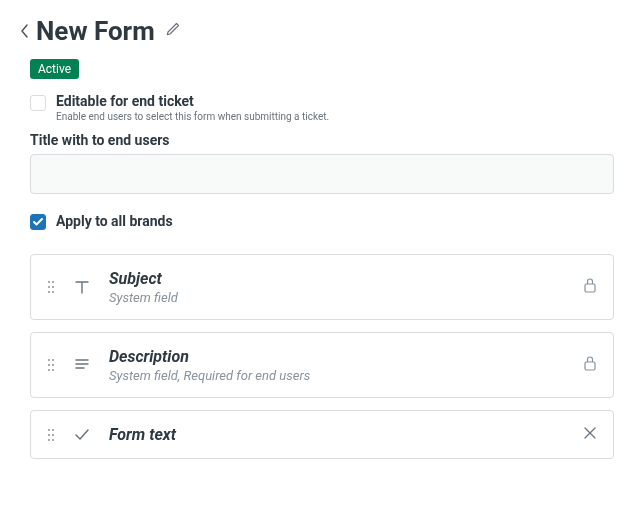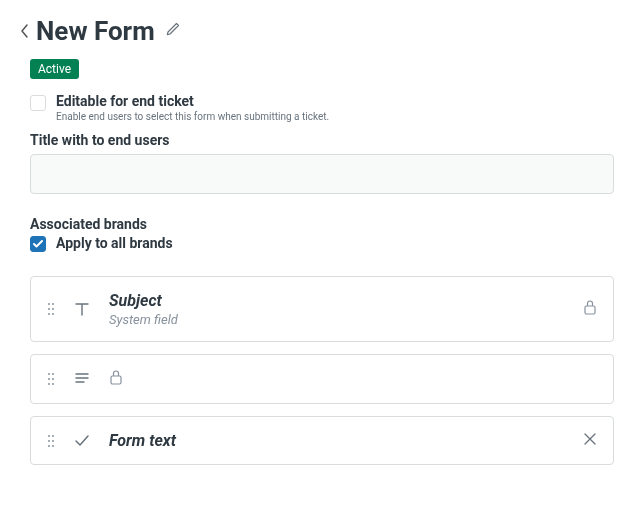--- a/index.html
+++ b/index.html
@@ -170,21 +170,20 @@
       <div class="check-label">Editable for end ticket</div>
       <div class="check-desc">Enable end users to select this form when submitting a ticket.</div>
     </div>
   </div>
 
   <div class="section-label">Title with to end users</div>
   <div class="input-wrap">
     <input class="text-input" type="text" value="" style="">
   </div>
 
-  <div class="section-label">Associated brands</div>
   <div class="check-row" style="margin-top:-4px;align-items:center;">
     <div class="checkbox checked">
       <svg width="12" height="12" viewBox="0 0 12 12">
           <path d="M2 6l2.5 2.5L10 3" stroke="#fff" stroke-width="2" fill="none" stroke-linecap="round" stroke-linejoin="round"></path>
         </svg>
     </div>
     <div>
       <div class="check-label">Apply to all brands</div>
     </div>
   </div>
@@ -229,20 +228,24 @@
           <circle cx="6" cy="7" r="1" fill="currentColor"></circle>
           <circle cx="2" cy="12" r="1" fill="currentColor"></circle>
           <circle cx="6" cy="12" r="1" fill="currentColor"></circle>
         </svg>
     </span>
     <span class="type-icon">
       <svg width="18" height="18" viewBox="0 0 18 18">
           <path d="M3 4h12M3 8h12M3 12h8" stroke="currentColor" stroke-width="1.4" stroke-linecap="round"></path>
         </svg>
     </span>
+    <div class="field-body">
+      <div class="field-title">Description</div>
+      <div class="field-sub">System field, Required for end users</div>
+    </div>
     <span class="trail-icon">
       <svg width="14" height="16" viewBox="0 0 14 16">
           <rect x="2" y="7" width="10" height="8" rx="1.5" fill="none" stroke="currentColor" stroke-width="1.2"></rect>
           <path d="M4.5 7V4.5a2.5 2.5 0 015 0V7" fill="none" stroke="currentColor" stroke-width="1.2"></path>
         </svg>
     </span>
   </div>
 
   <div class="field-card">
     <span class="drag-handle">

